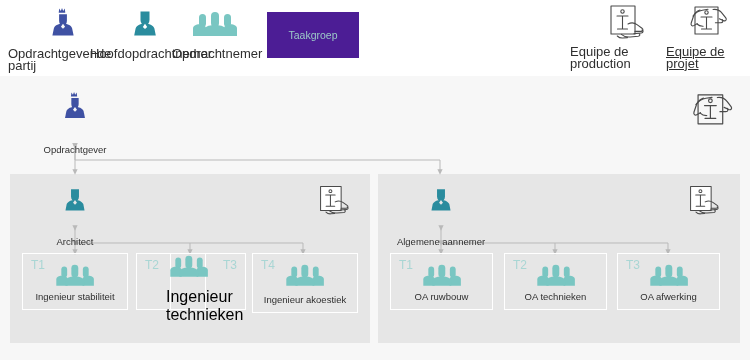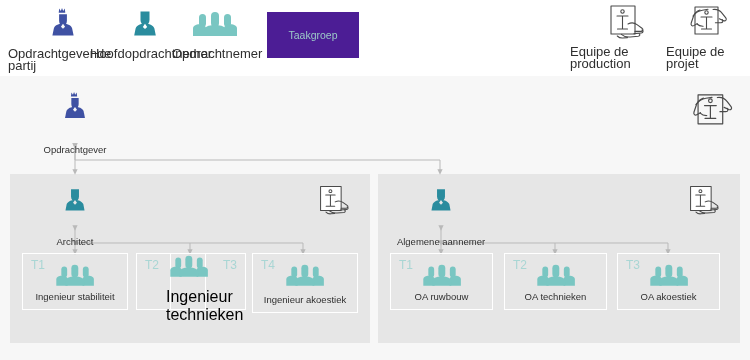--- a/index.html
+++ b/index.html
@@ -199,21 +199,21 @@
             <path d="M27 22 c3 -1.5 6.5 -1.2 9 .6 l5 3.6 c1.6 1.2 1 3.2 -1 3.2 h-6"></path>
             <path d="M41 28 c1.6 .7 1.4 2.8 -.6 3 l-7.4 .6"></path>
             <path d="M38 31.5 c1.4 .8 1 2.6 -.8 2.8 l-8 .7 c-3.5 .3 -6.6 -.6 -8.8 -2.6"></path>
             <path d="M26.5 35.6 l-4.6 .4 c-2.3 .2 -4.2 -.6 -5.6 -2"></path>
           </g>
         </svg>
       </div>
       <div class="lg-label">Equipe de production</div>
     </div>
 
-    <div class="legend-item" style="left:666px; top:4px; width:84px;">
+    <div class="legend-item" style="left:666px; top:4px; width:84px;text-decoration:underline;">
       <div class="lg-icon">
         <svg width="56" height="42" viewBox="0 0 56 42">
           <g fill="none" stroke="#4a4a4a" stroke-width="1.1" stroke-linejoin="round" stroke-linecap="round">
             <rect x="15" y="5" width="23" height="27"></rect>
             <circle cx="26.5" cy="10.5" r="1.7"></circle>
             <path d="M21 15 h11 M26.5 15 v12 M21.5 27 h10"></path>
             <path d="M20 8 c-3 1 -5.5 3.5 -6.6 6.5 l-2.2 6.5 c-.7 2.1 .9 3.6 2.6 2.6 l3.4 -2"></path>
             <path d="M13 14 c2.4 -3.2 5.6 -5.2 9.3 -5.8 l5.7 -.9"></path>
             <path d="M33 7.5 c3.6 -.5 7 1 9.2 3.8 l3.6 4.6 c1.3 1.7 -.2 3.6 -2.1 2.8 l-4.4 -2"></path>
             <path d="M42 17.5 c1.5 1.1 1 3.2 -1 3.2 h-5.6"></path>
@@ -440,16 +440,16 @@
         <g fill="#79c6c2">
           <rect x="10" y="5" width="6.4" height="12" rx="3.2"></rect>
           <rect x="33.6" y="5" width="6.4" height="12" rx="3.2"></rect>
           <path d="M4.5 19 c0-2.4 2.6-3.9 6.2-3.9 s6.2 1.5 6.2 3.9 v7 h-12.4 z"></path>
           <path d="M33.3 19 c0-2.4 2.6-3.9 6.2-3.9 s6.2 1.5 6.2 3.9 v7 h-12.4 z"></path>
           <rect x="21" y="3" width="7.6" height="14" rx="3.8"></rect>
           <path d="M14.5 21 c0-3.1 4-5 10.3-5 s10.3 1.9 10.3 5 v5 h-20.6 z"></path>
         </g>
       </svg>
     </div>
-    <div class="tb-label">OA akoestiek</div>
+    <div class="tb-label">OA afwerking</div>
   </div>
 
 </div>
 
 </body></html>

